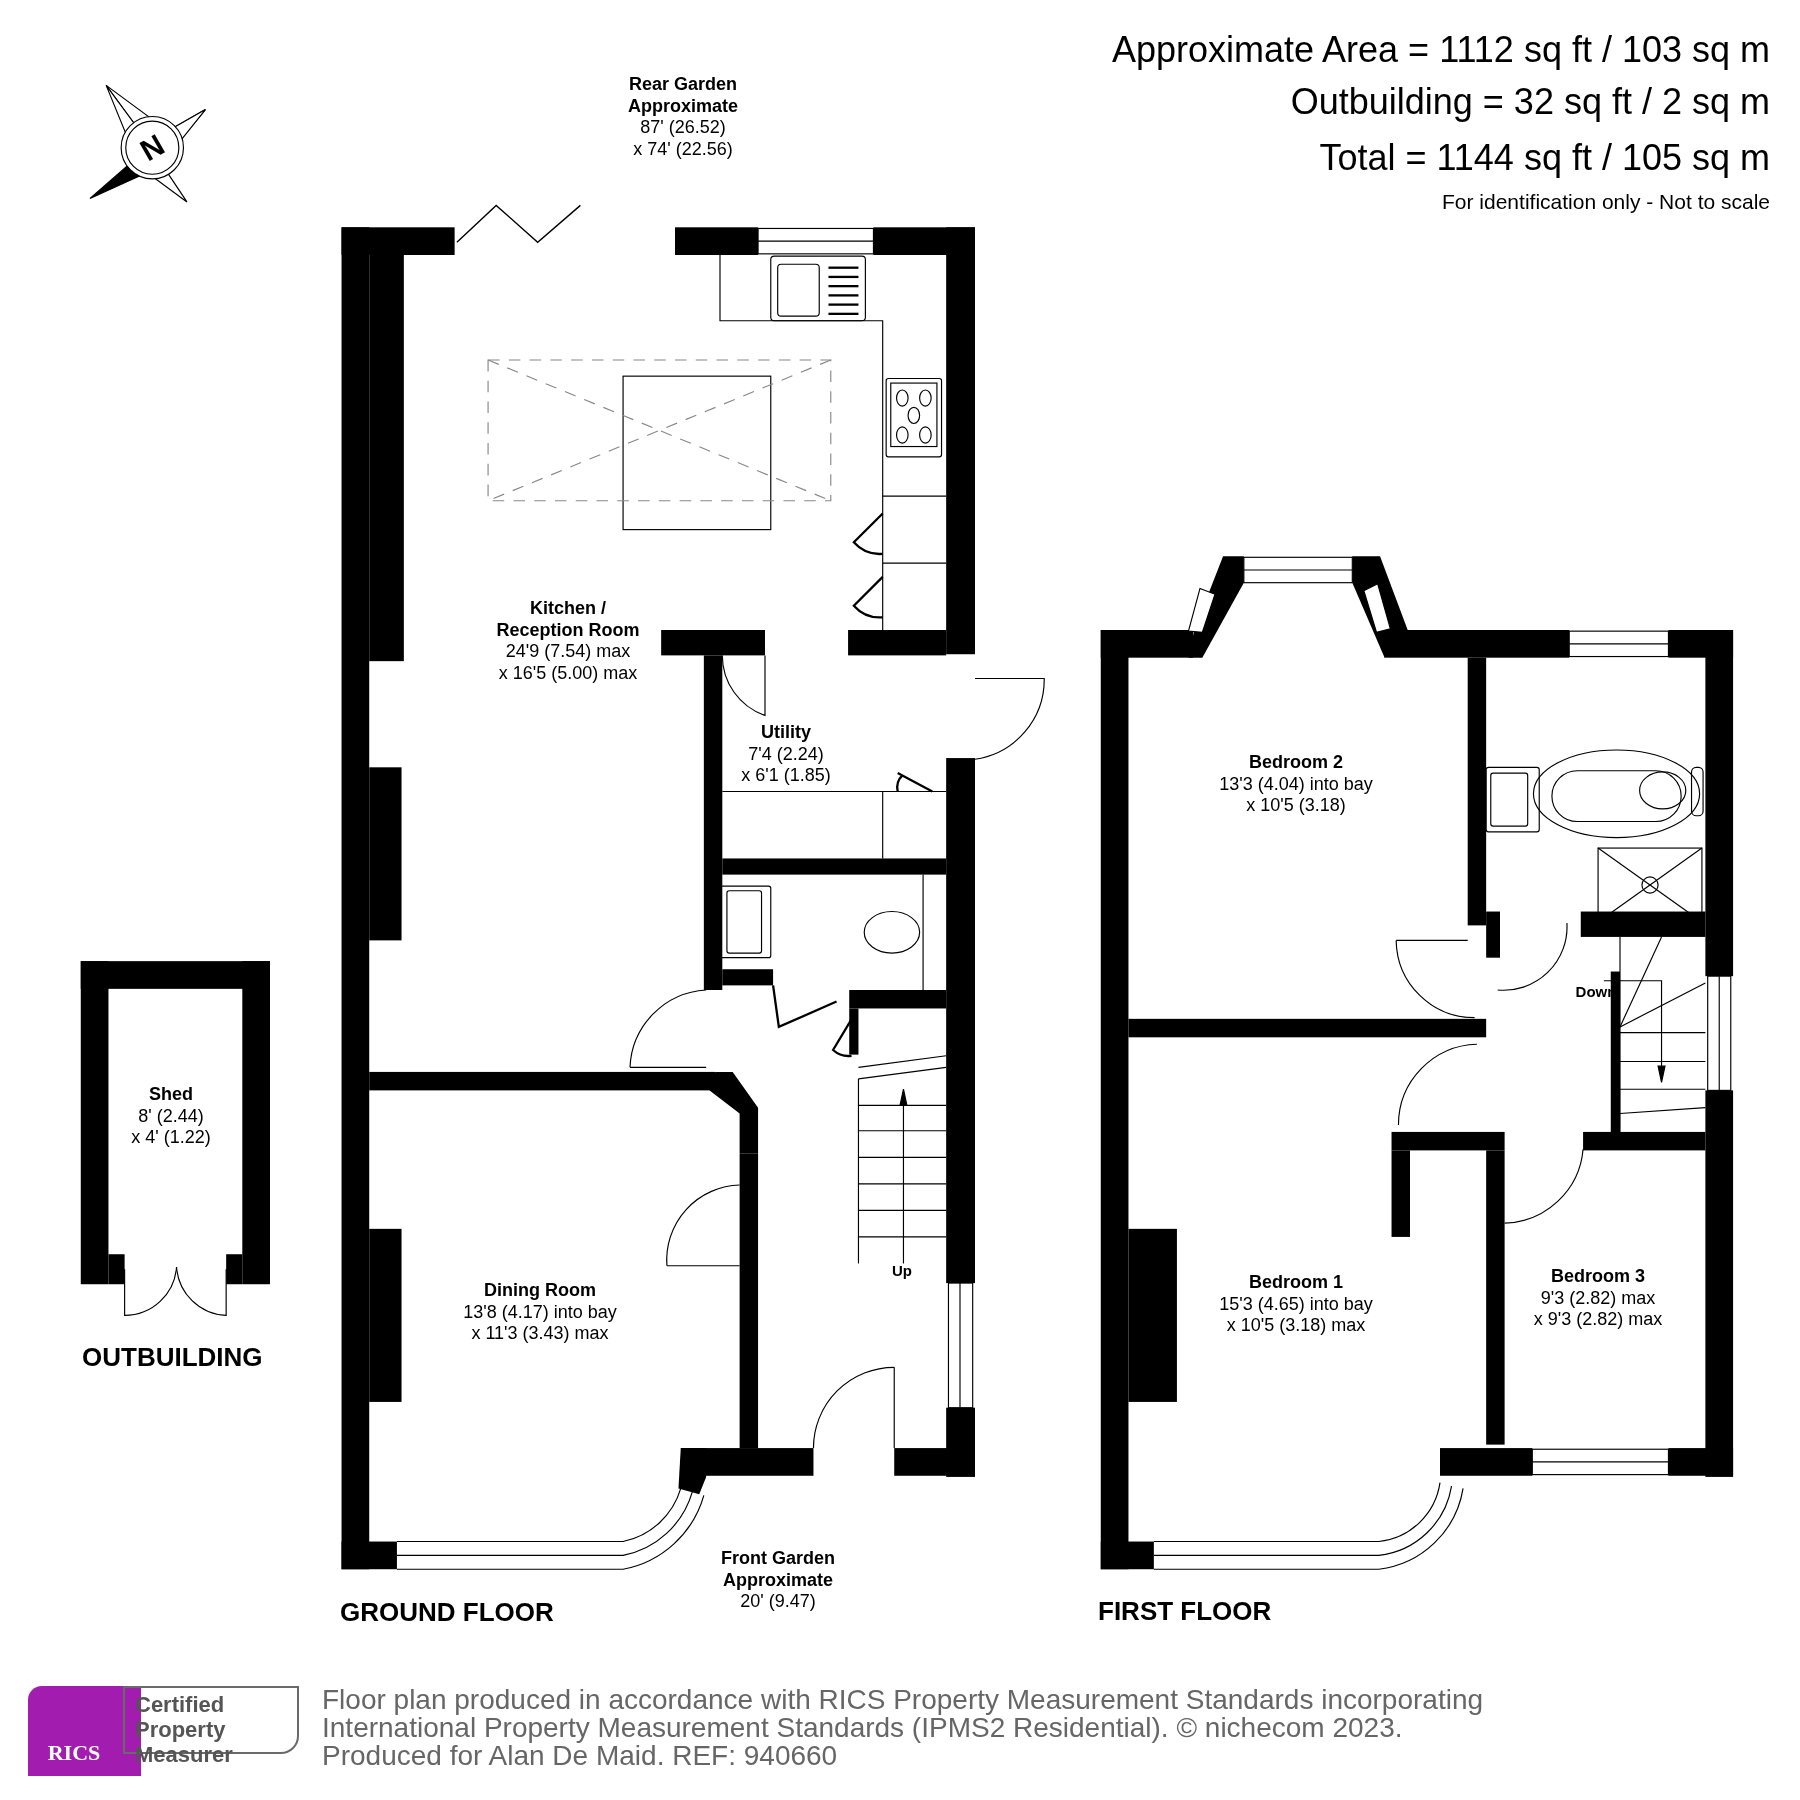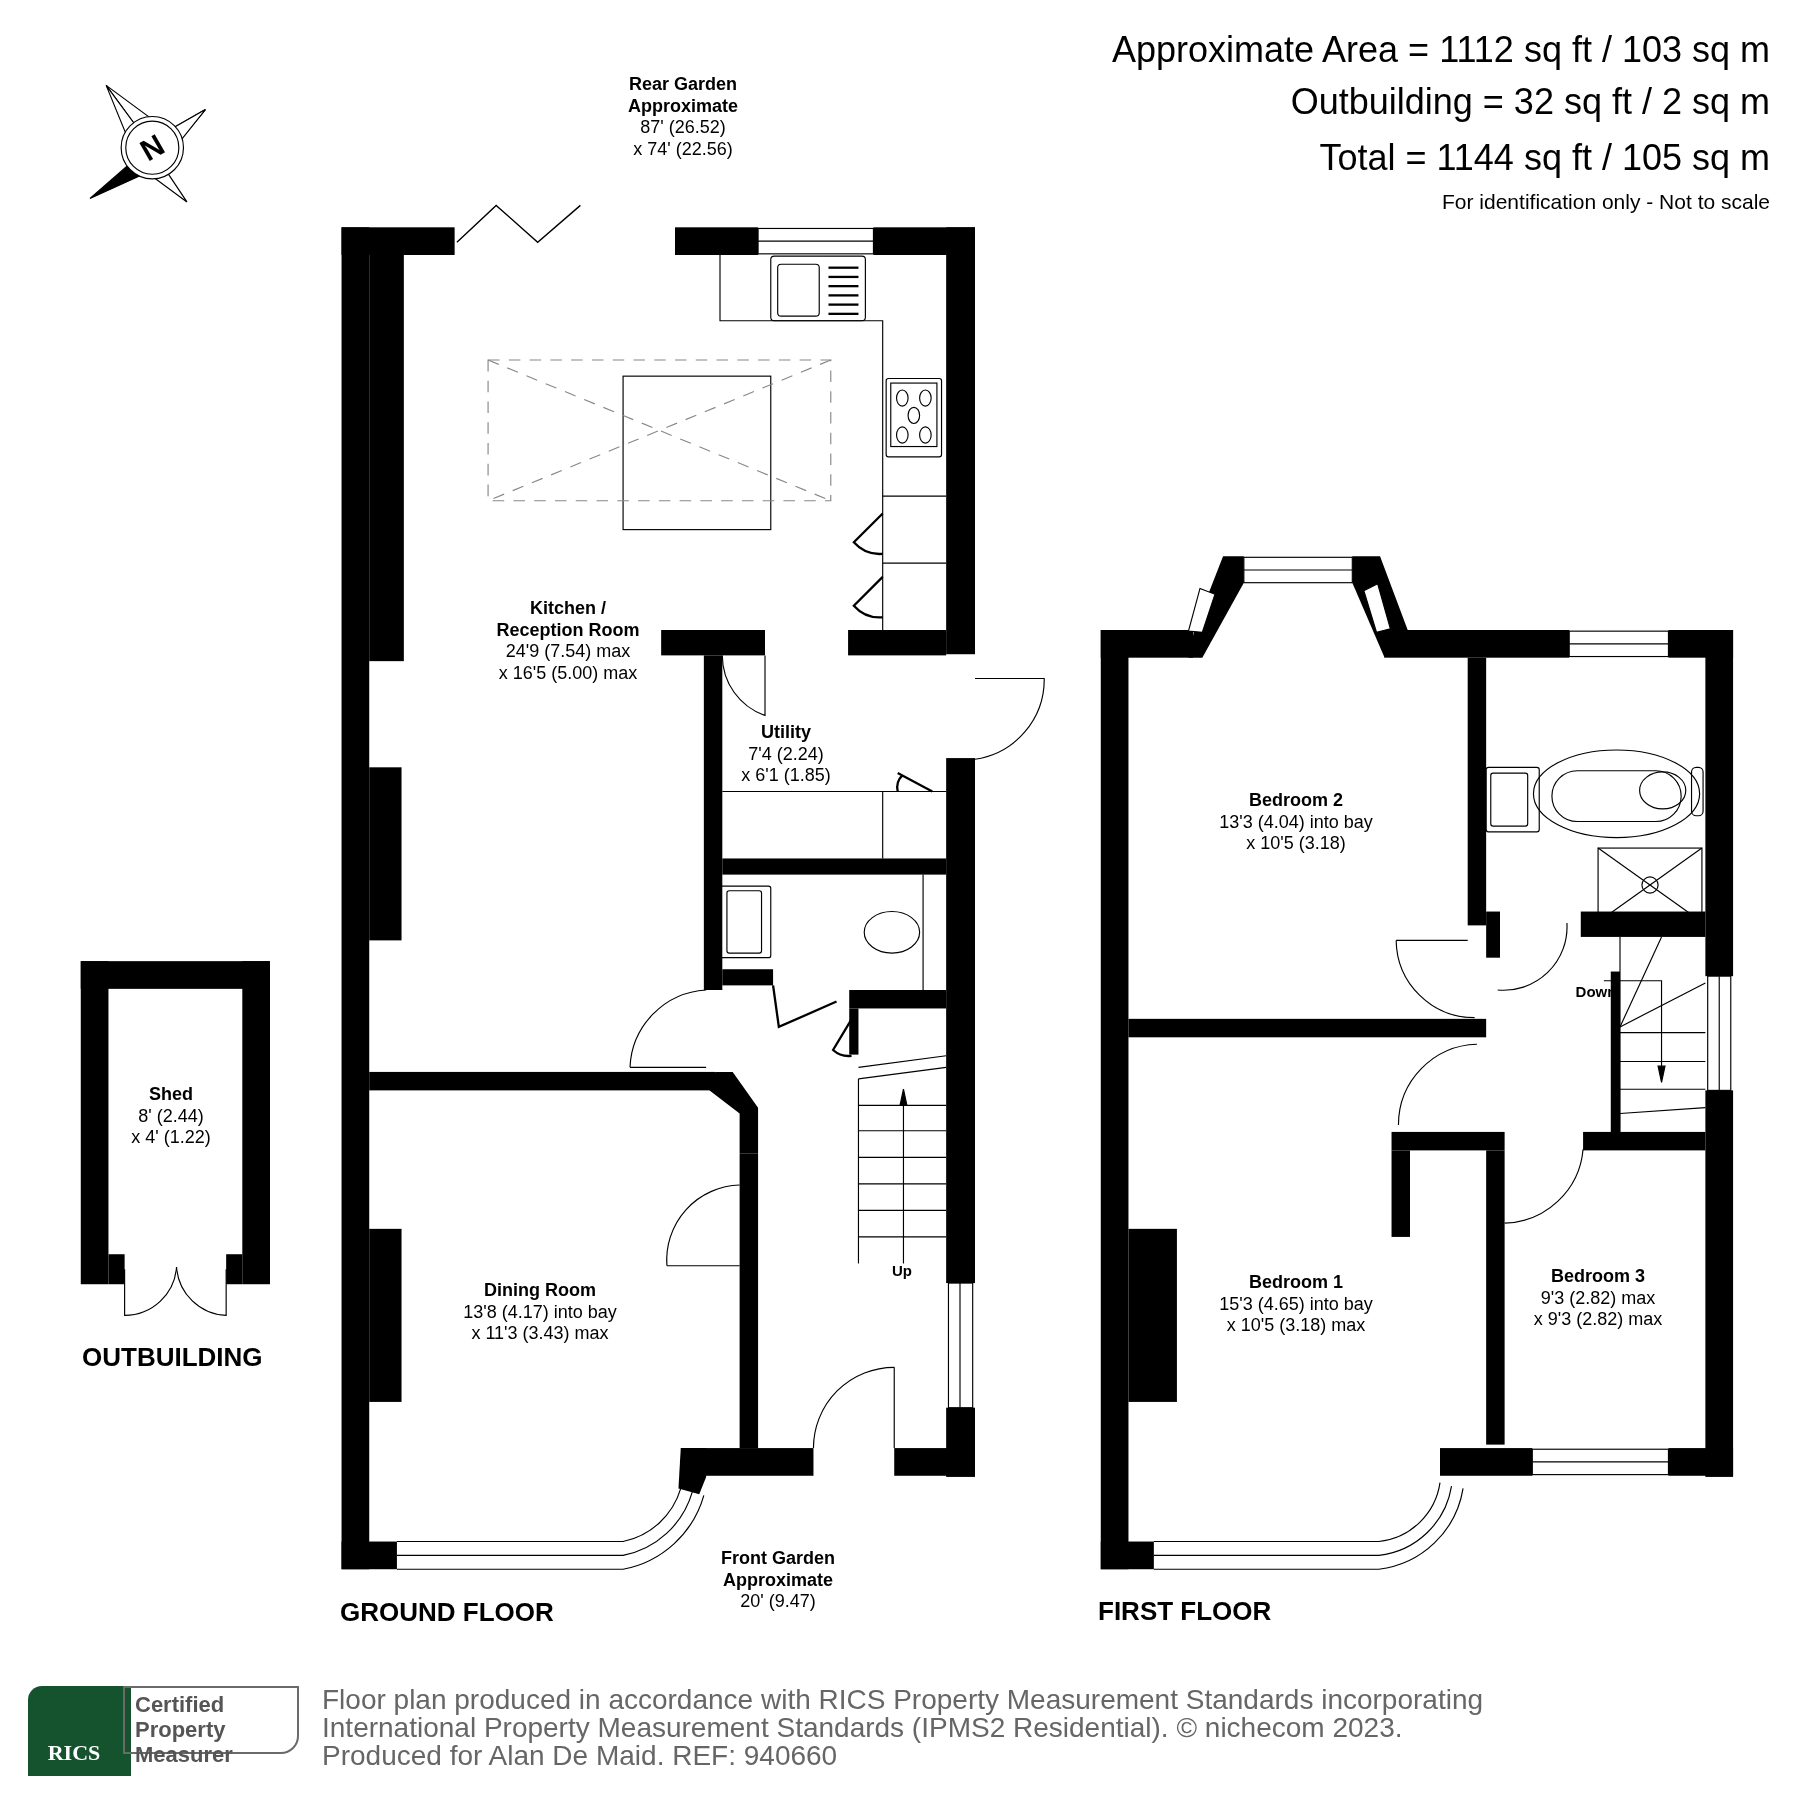--- a/index.html
+++ b/index.html
@@ -7,21 +7,21 @@
   #plan { position:absolute; left:0; top:0; width:1800px; height:1800px; }
   .lbl { position:absolute; text-align:center; transform:translateX(-50%); white-space:nowrap; line-height:1.2; }
   .lbl .t { font-weight:bold; font-size:18px; display:block; }
   .lbl .d { font-size:18px; display:block; }
   .area { position:absolute; right:30px; text-align:right; white-space:nowrap; }
   .area .big { font-size:36px; line-height:52px; display:block; }
   .area .small { font-size:21px; display:block; margin-top:6px; }
   .floor { position:absolute; font-weight:bold; font-size:26px; }
   .footer-text { position:absolute; left:322px; top:1686px; font-size:28px; color:#666; line-height:28px; white-space:nowrap; }
   .rics { position:absolute; left:28px; top:1686px; width:275px; height:90px; }
-  .rics .dark { position:absolute; left:0; top:0; width:103px; height:90px; background:#14532d; border-radius:14px 0 0 0; }
+  .rics .dark { position:absolute; left:0; top:0; width:113px; height:90px; background:#a21caf; border-radius:14px 0 0 0; }
   .rics .dark span { position:absolute; bottom:10px; left:0; width:92px; text-align:center; color:#fff; font-family:"Liberation Serif", serif; font-weight:bold; font-size:22px; }
   .rics .light { position:absolute; left:95px; top:0; width:176px; height:68px; border:2px solid #6a6a6a; border-radius:0 0 18px 0; color:#555; font-weight:bold; font-size:22px; line-height:25px; padding:4px 0 0 10px; box-sizing:border-box; }
   .rics .light span { display:block; }
 </style>
 </head>
 <body>
 
 <svg id="plan" viewBox="0 0 1560 1560" xmlns="http://www.w3.org/2000/svg">
 
   <g fill="#fff" stroke="#000" stroke-width="1">
@@ -275,21 +275,21 @@
 
 <div class="floor" style="left:340px; top:1597px;">GROUND FLOOR</div>
 
 <div class="lbl" style="left:171px; top:1084px;">
   <span class="t">Shed</span>
   <span class="d">8' (2.44)</span>
   <span class="d">x 4' (1.22)</span>
 </div>
 <div class="floor" style="left:82px; top:1342px;">OUTBUILDING</div>
 
-<div class="lbl" style="left:1296px; top:790px;">
+<div class="lbl" style="left:1296px; top:752px;">
   <span class="t">Bedroom 2</span>
   <span class="d">13'3 (4.04) into bay</span>
   <span class="d">x 10'5 (3.18)</span>
 </div>
 <div class="lbl" style="left:1296px; top:1272px;">
   <span class="t">Bedroom 1</span>
   <span class="d">15'3 (4.65) into bay</span>
   <span class="d">x 10'5 (3.18) max</span>
 </div>
 <div class="lbl" style="left:1598px; top:1266px;">

